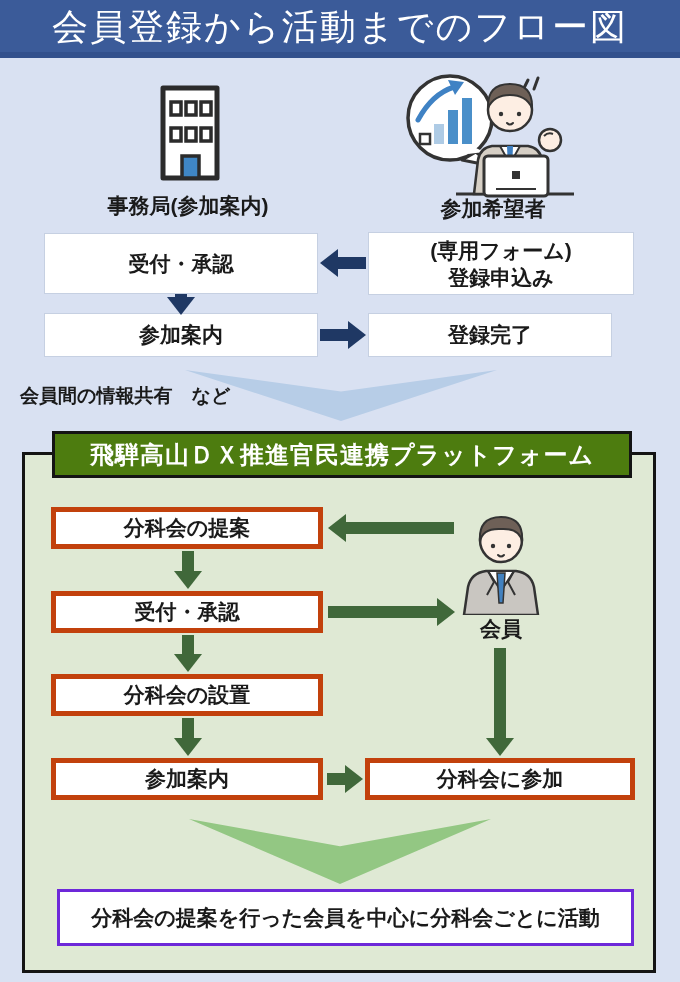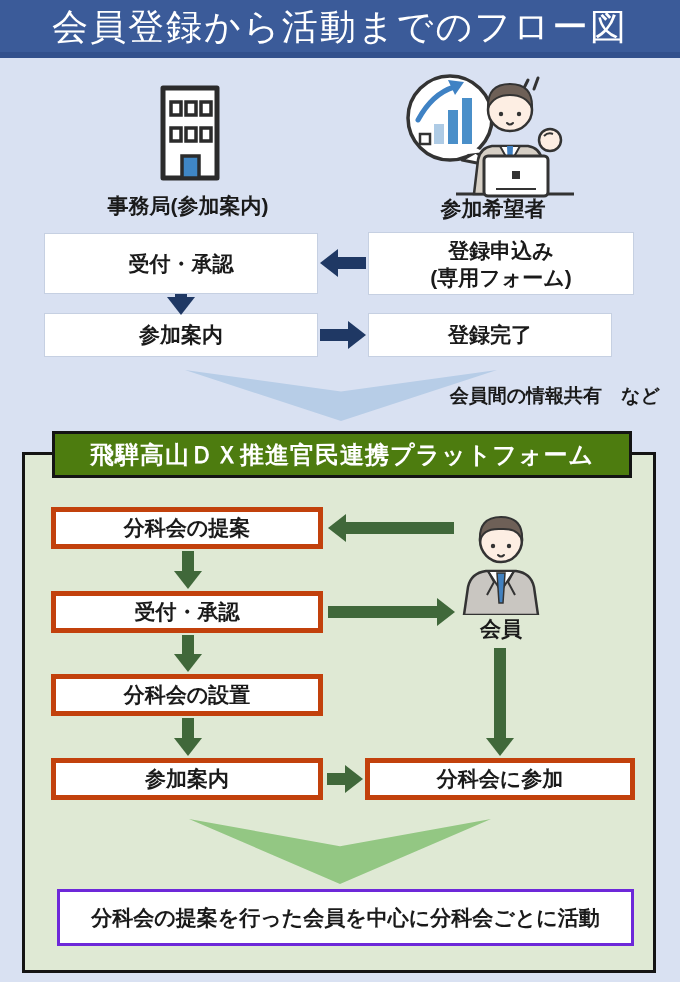--- a/index.html
+++ b/index.html
@@ -38,21 +38,21 @@
   .arrow.right::before{content:"";position:absolute;right:0;top:0;
     border:14px solid transparent;border-right:0;border-left:18px solid var(--c);}
   .arrow.down{width:28px;}
   .arrow.down::after{content:"";position:absolute;left:8px;width:12px;top:0;bottom:15px;background:var(--c);}
   .arrow.down::before{content:"";position:absolute;bottom:0;left:0;
     border:14px solid transparent;border-bottom:0;border-top:18px solid var(--c);}
   
   .chevron{position:absolute;clip-path:polygon(0 0,50% 42%,100% 0,50% 100%);}
   .chevron.blue{background:#b7cde7;}
   .chevron.greenc{background:#93c783;}
-  .note{position:absolute;text-align:right;font-weight:bold;}
+  .note{position:absolute;text-align:left;font-weight:bold;}
   
   .actor-label{position:absolute;text-align:center;font-weight:bold;font-size:21px;}
   
   .panel{
     position:absolute;left:22px;top:452px;width:634px;height:521px;
     background:#dfe9d4;border:3px solid #141414;box-sizing:border-box;
   }
   .panel-header{
     position:absolute;left:52px;top:431px;width:580px;height:47px;
     background:#4d7c0f;border:3px solid #141414;box-sizing:border-box;
@@ -115,22 +115,22 @@
       <path d="M146,68 Q150,64 155,66" fill="none" stroke="#333333" stroke-width="2"></path>
       <rect x="86" y="88" width="64" height="40" rx="4" fill="#ffffff" stroke="#333333" stroke-width="3"></rect>
       <rect x="114" y="103" width="8" height="8" fill="#333333"></rect>
       <line x1="98" y1="121" x2="138" y2="121" stroke="#333333" stroke-width="2"></line>
     </svg>
   </div>
   <div class="actor-label" style="left:398px;top:195px;width:190px;">参加希望者</div>
 
   <div class="wbox top-sec" style="left:44px;top:233px;width:274px;height:61px;">受付・承認</div>
   <div class="wbox top-sec two-line" style="left:368px;top:232px;width:266px;height:63px;">
+    <span>(専用フォーム)</span>
     <span>登録申込み</span>
-    <span>(専用フォーム)</span>
   </div>
   <div class="wbox top-sec" style="left:44px;top:313px;width:274px;height:44px;">参加案内</div>
   <div class="wbox top-sec" style="left:368px;top:313px;width:244px;height:44px;">登録完了</div>
 
   <div class="arrow h left navy" style="left:320px;top:249px;width:46px;"></div>
   <div class="arrow down navy" style="left:167px;top:294px;height:21px;"></div>
   <div class="arrow h right navy" style="left:320px;top:321px;width:46px;"></div>
 
   <div class="chevron blue" style="left:185px;top:370px;width:312px;height:51px;"></div>
   <div class="note" style="left:20px;top:383px;width:640px;font-size:19px;">会員間の情報共有　など</div>

